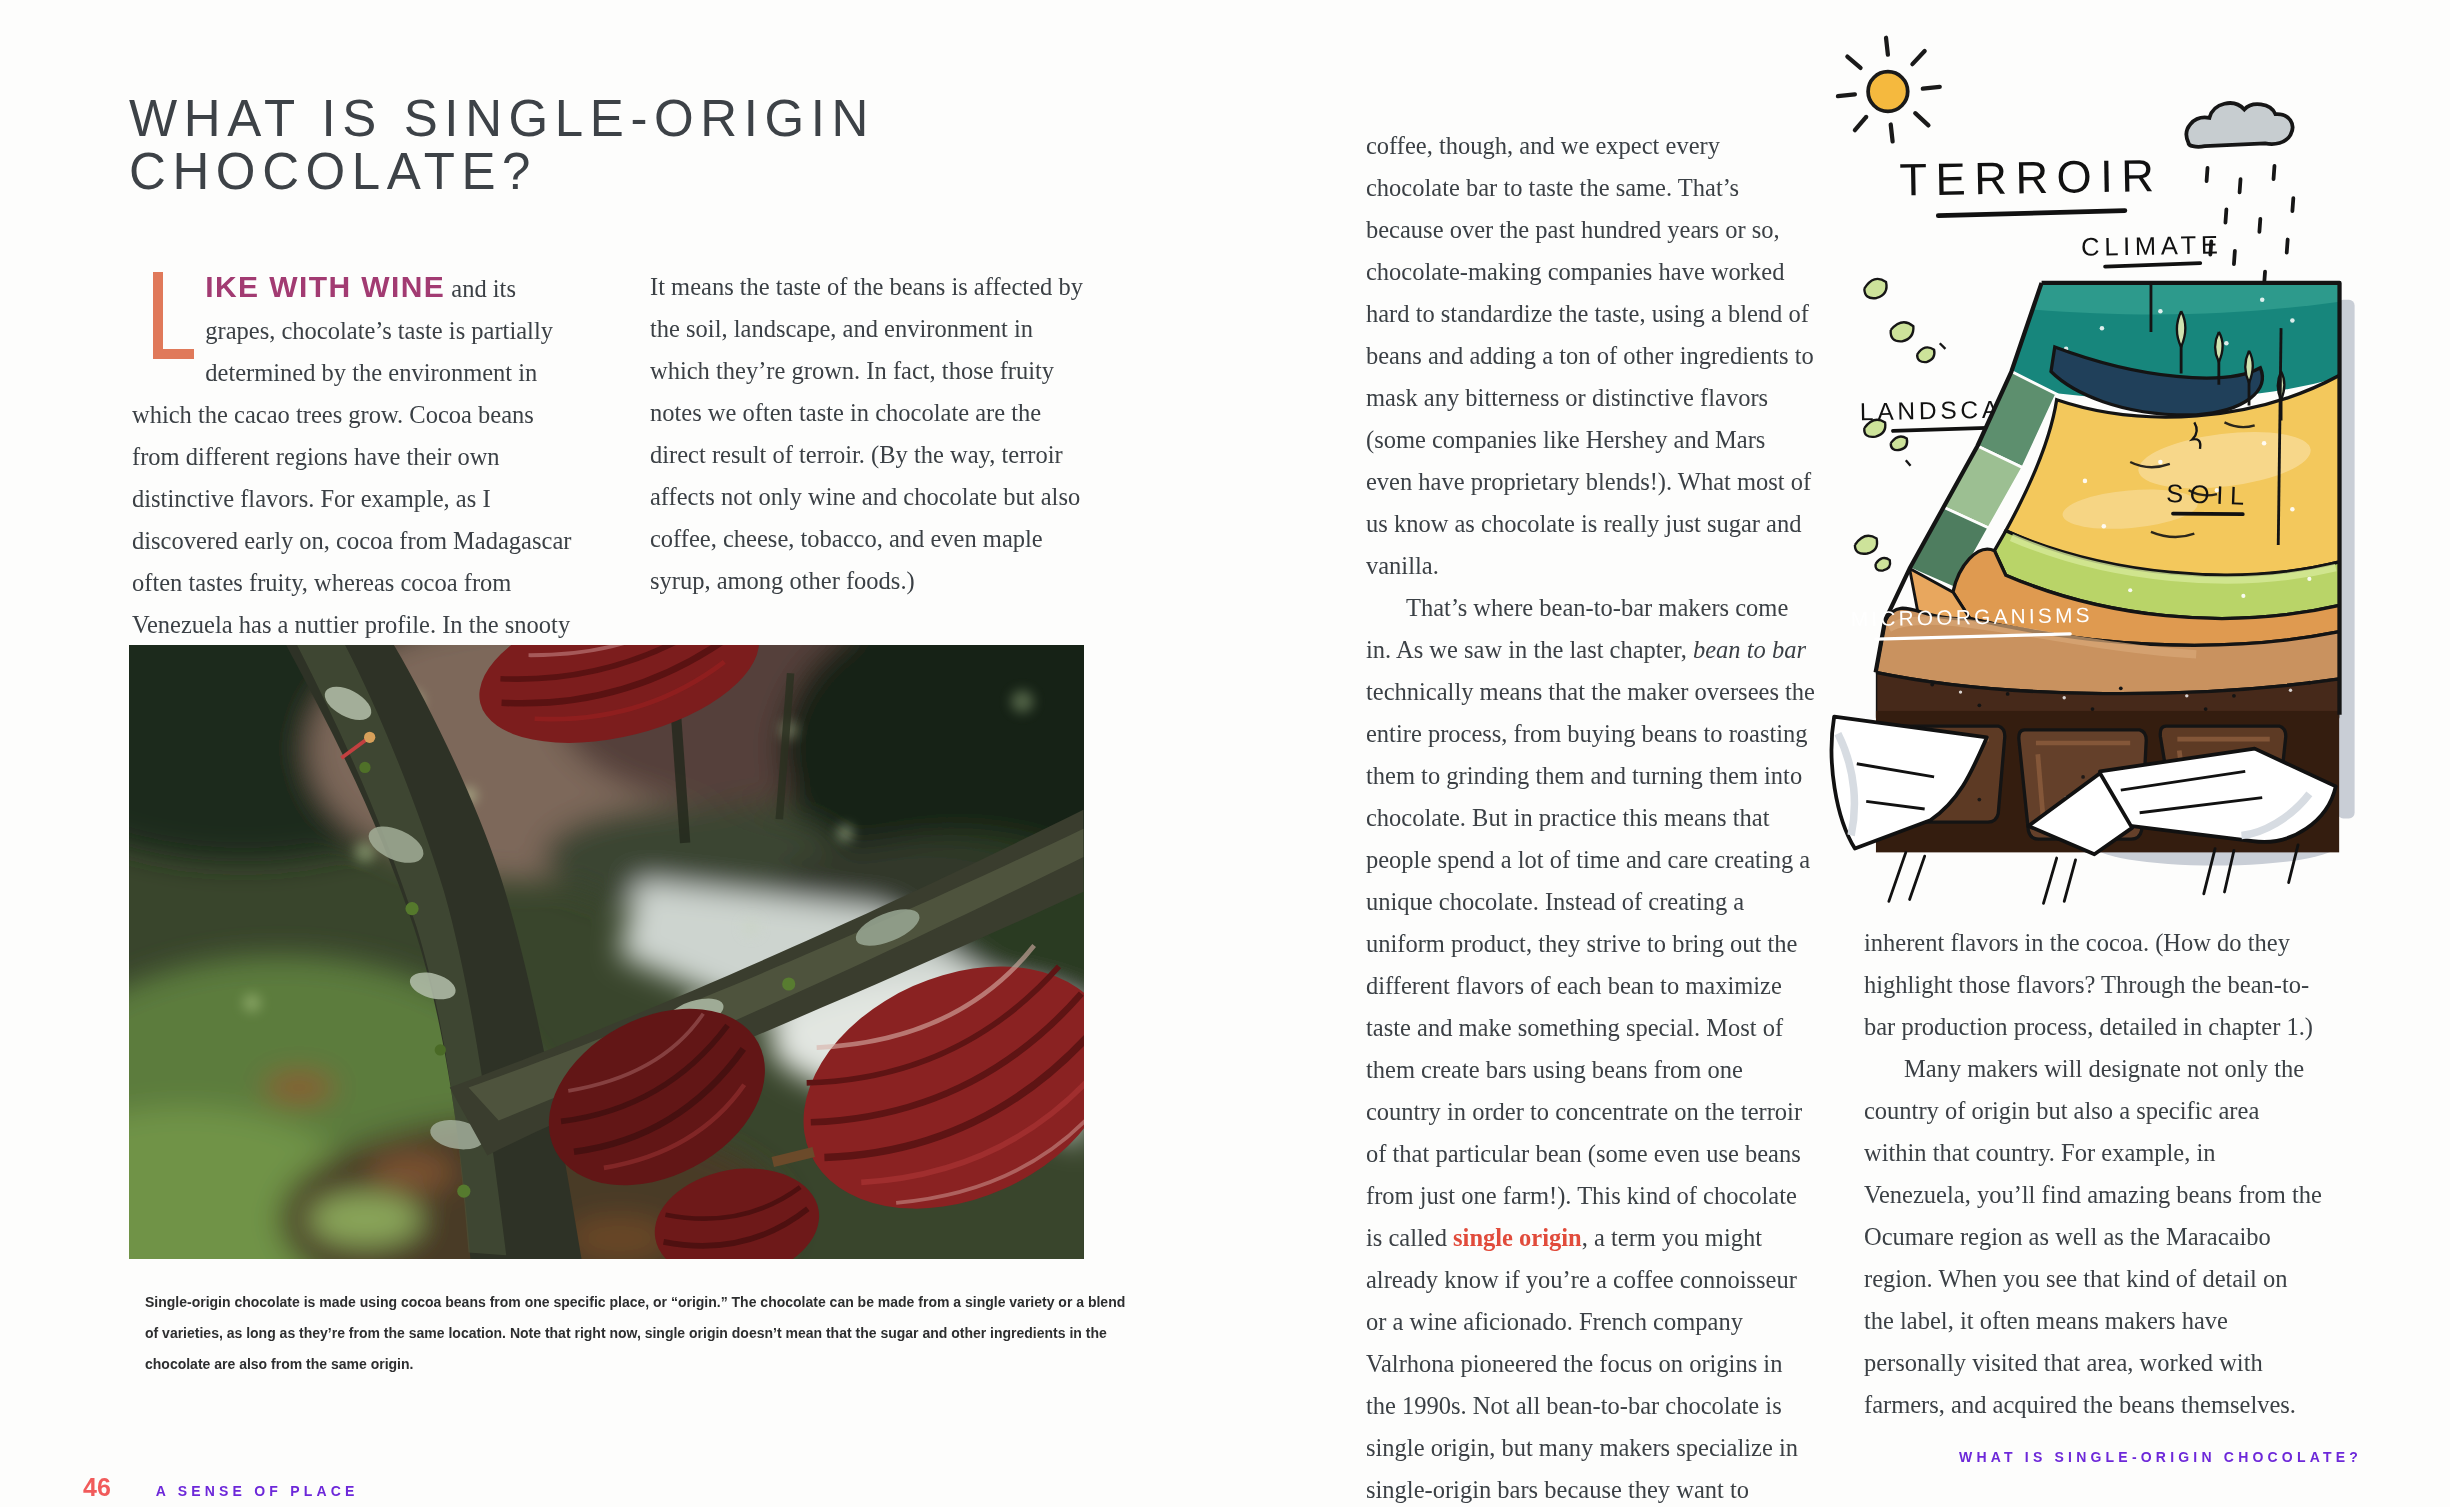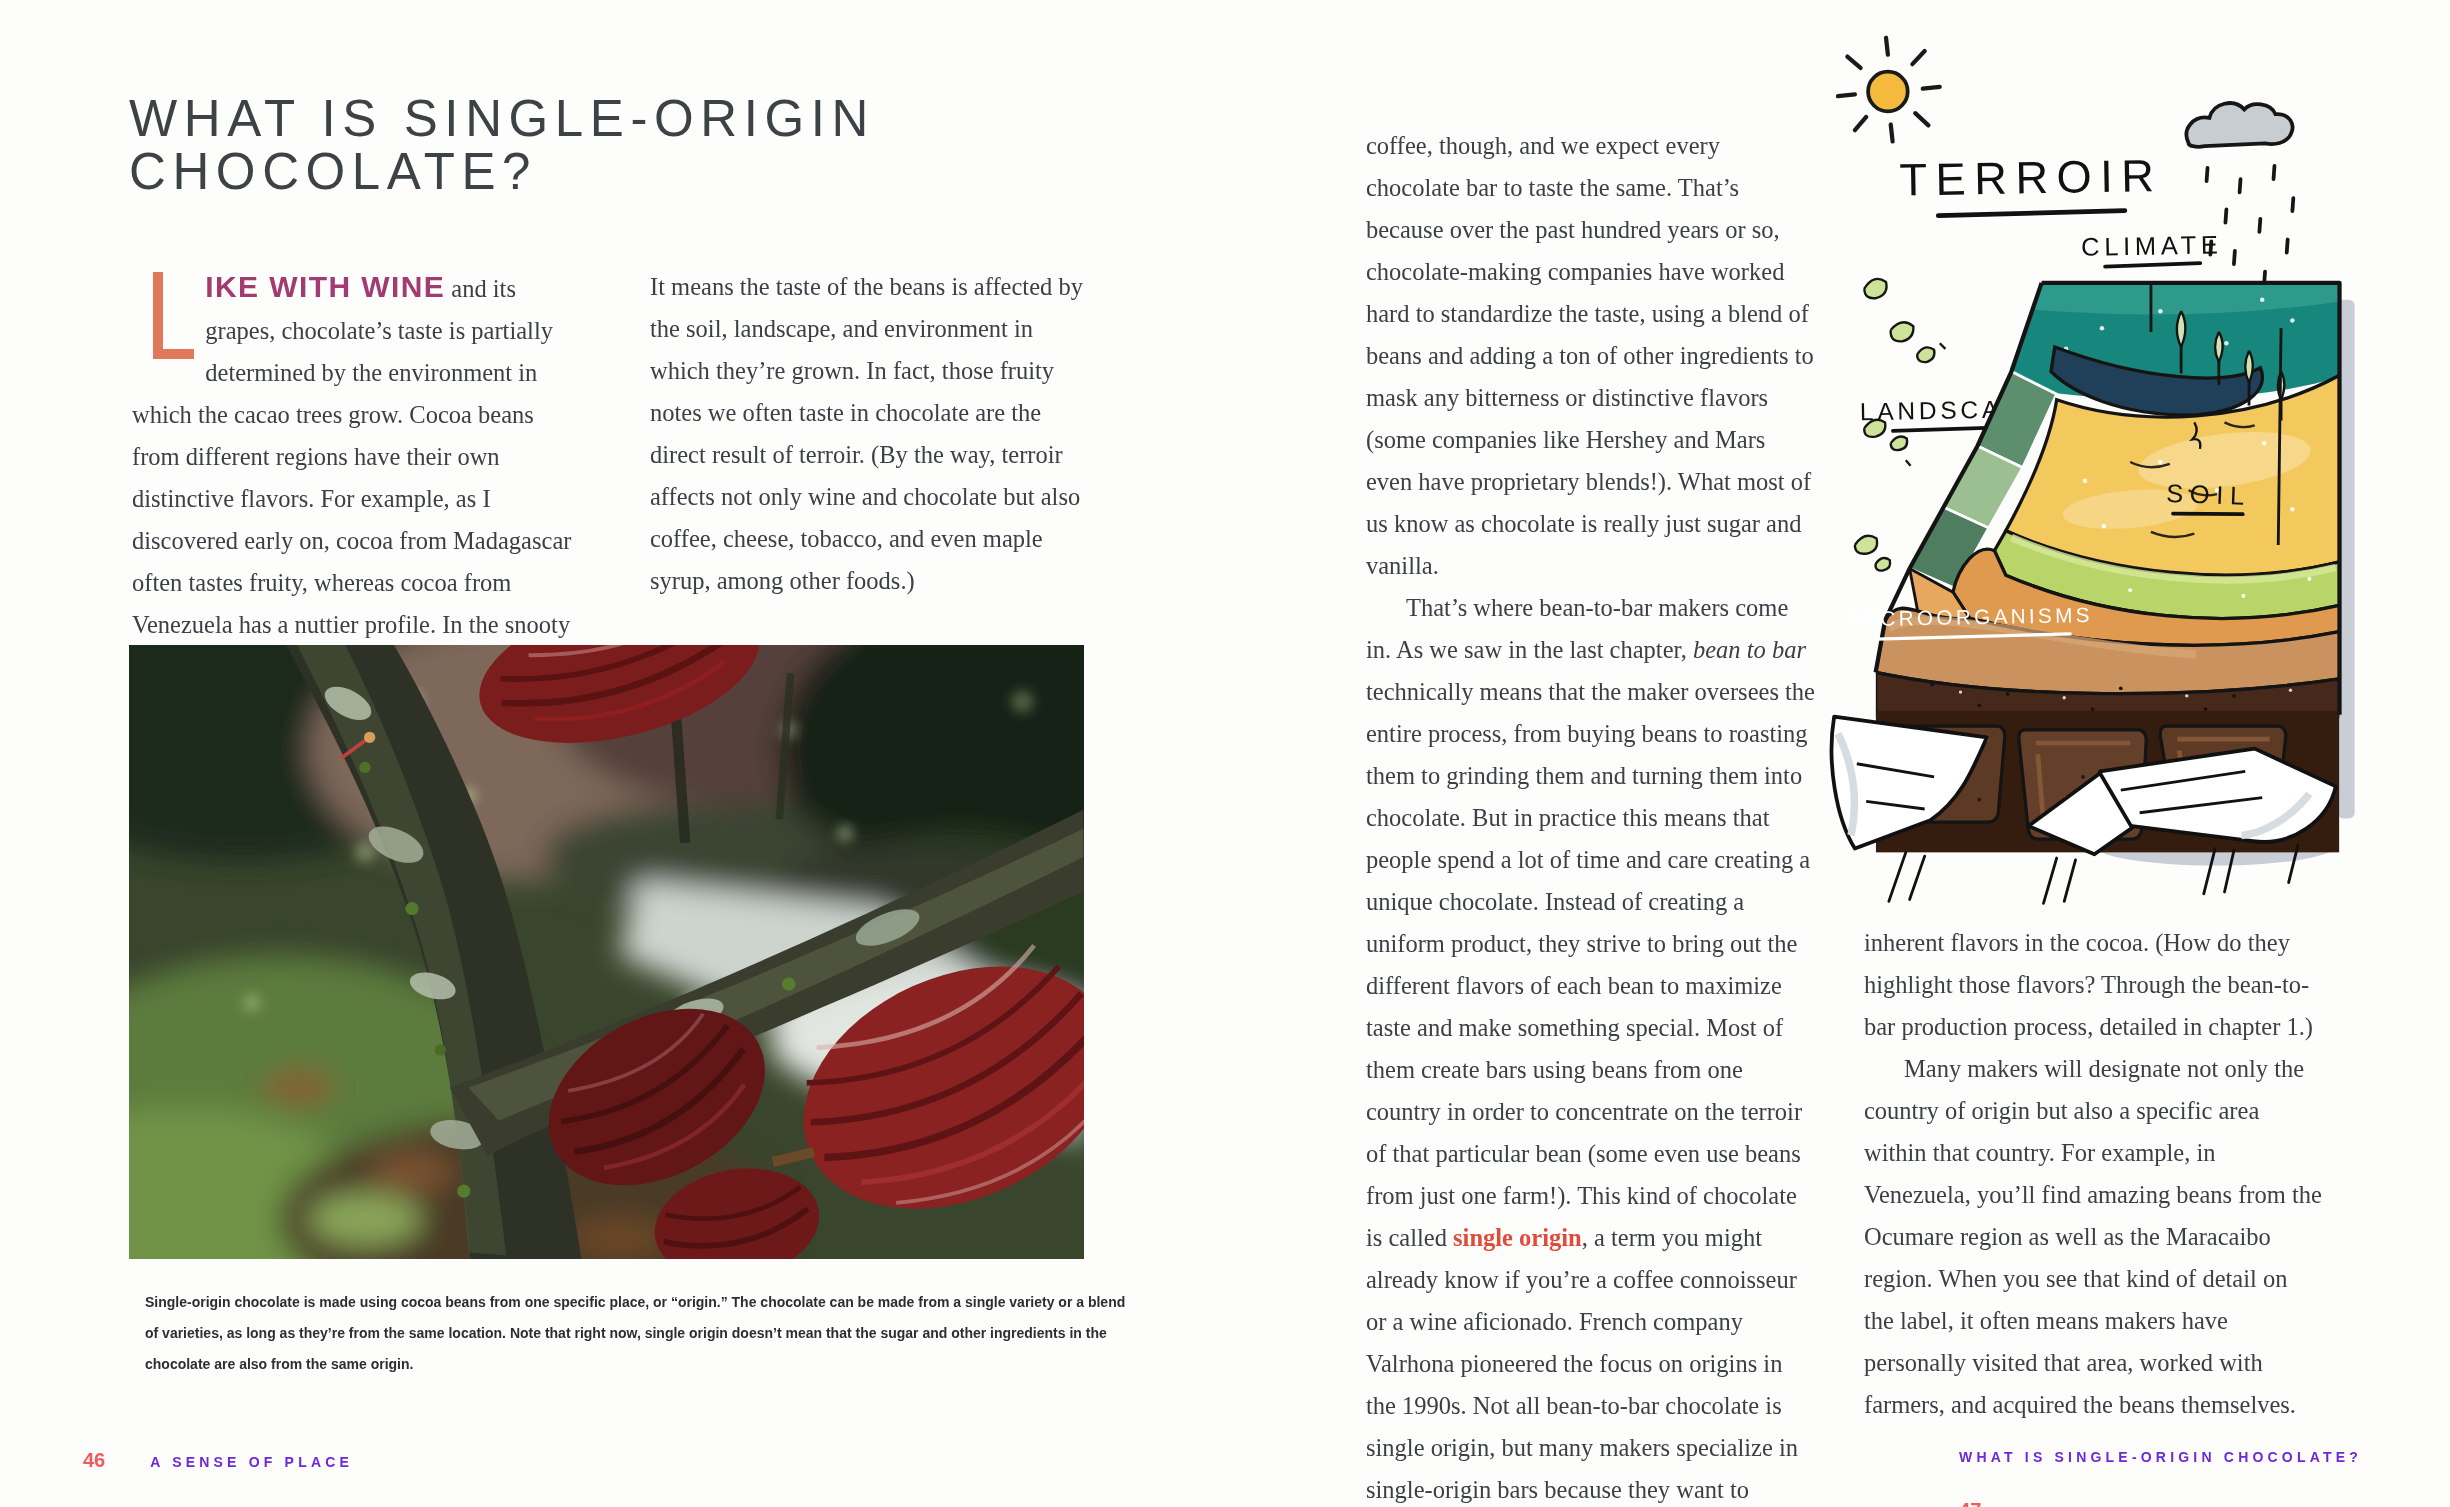--- a/index.html
+++ b/index.html
@@ -52,21 +52,21 @@
   .footer-left {
     position:absolute; left:83px; top:1449px;
     display:flex; align-items:baseline; gap:45px;
   }
   .footer-right {
     position:absolute; right:88px; top:1449px;
     display:flex; align-items:baseline; gap:34px;flex-direction:column;
   }
   .folio {
     font-family:"Liberation Sans", sans-serif;
-    font-weight:bold; font-size:20px; color:#F15B5B;
+    font-weight:bold; font-size:25px; color:#F15B5B;margin-top:24px;
   }
   .running-head {
     font-family:"Liberation Sans", sans-serif;
     font-weight:bold; font-size:14px; letter-spacing:4.2px; color:#6d28d9;
   }
   .illo {
     position:absolute; left:1819px; top:17px; width:547px; height:891px;
   }
   svg text { user-select:none; }
 </style>

